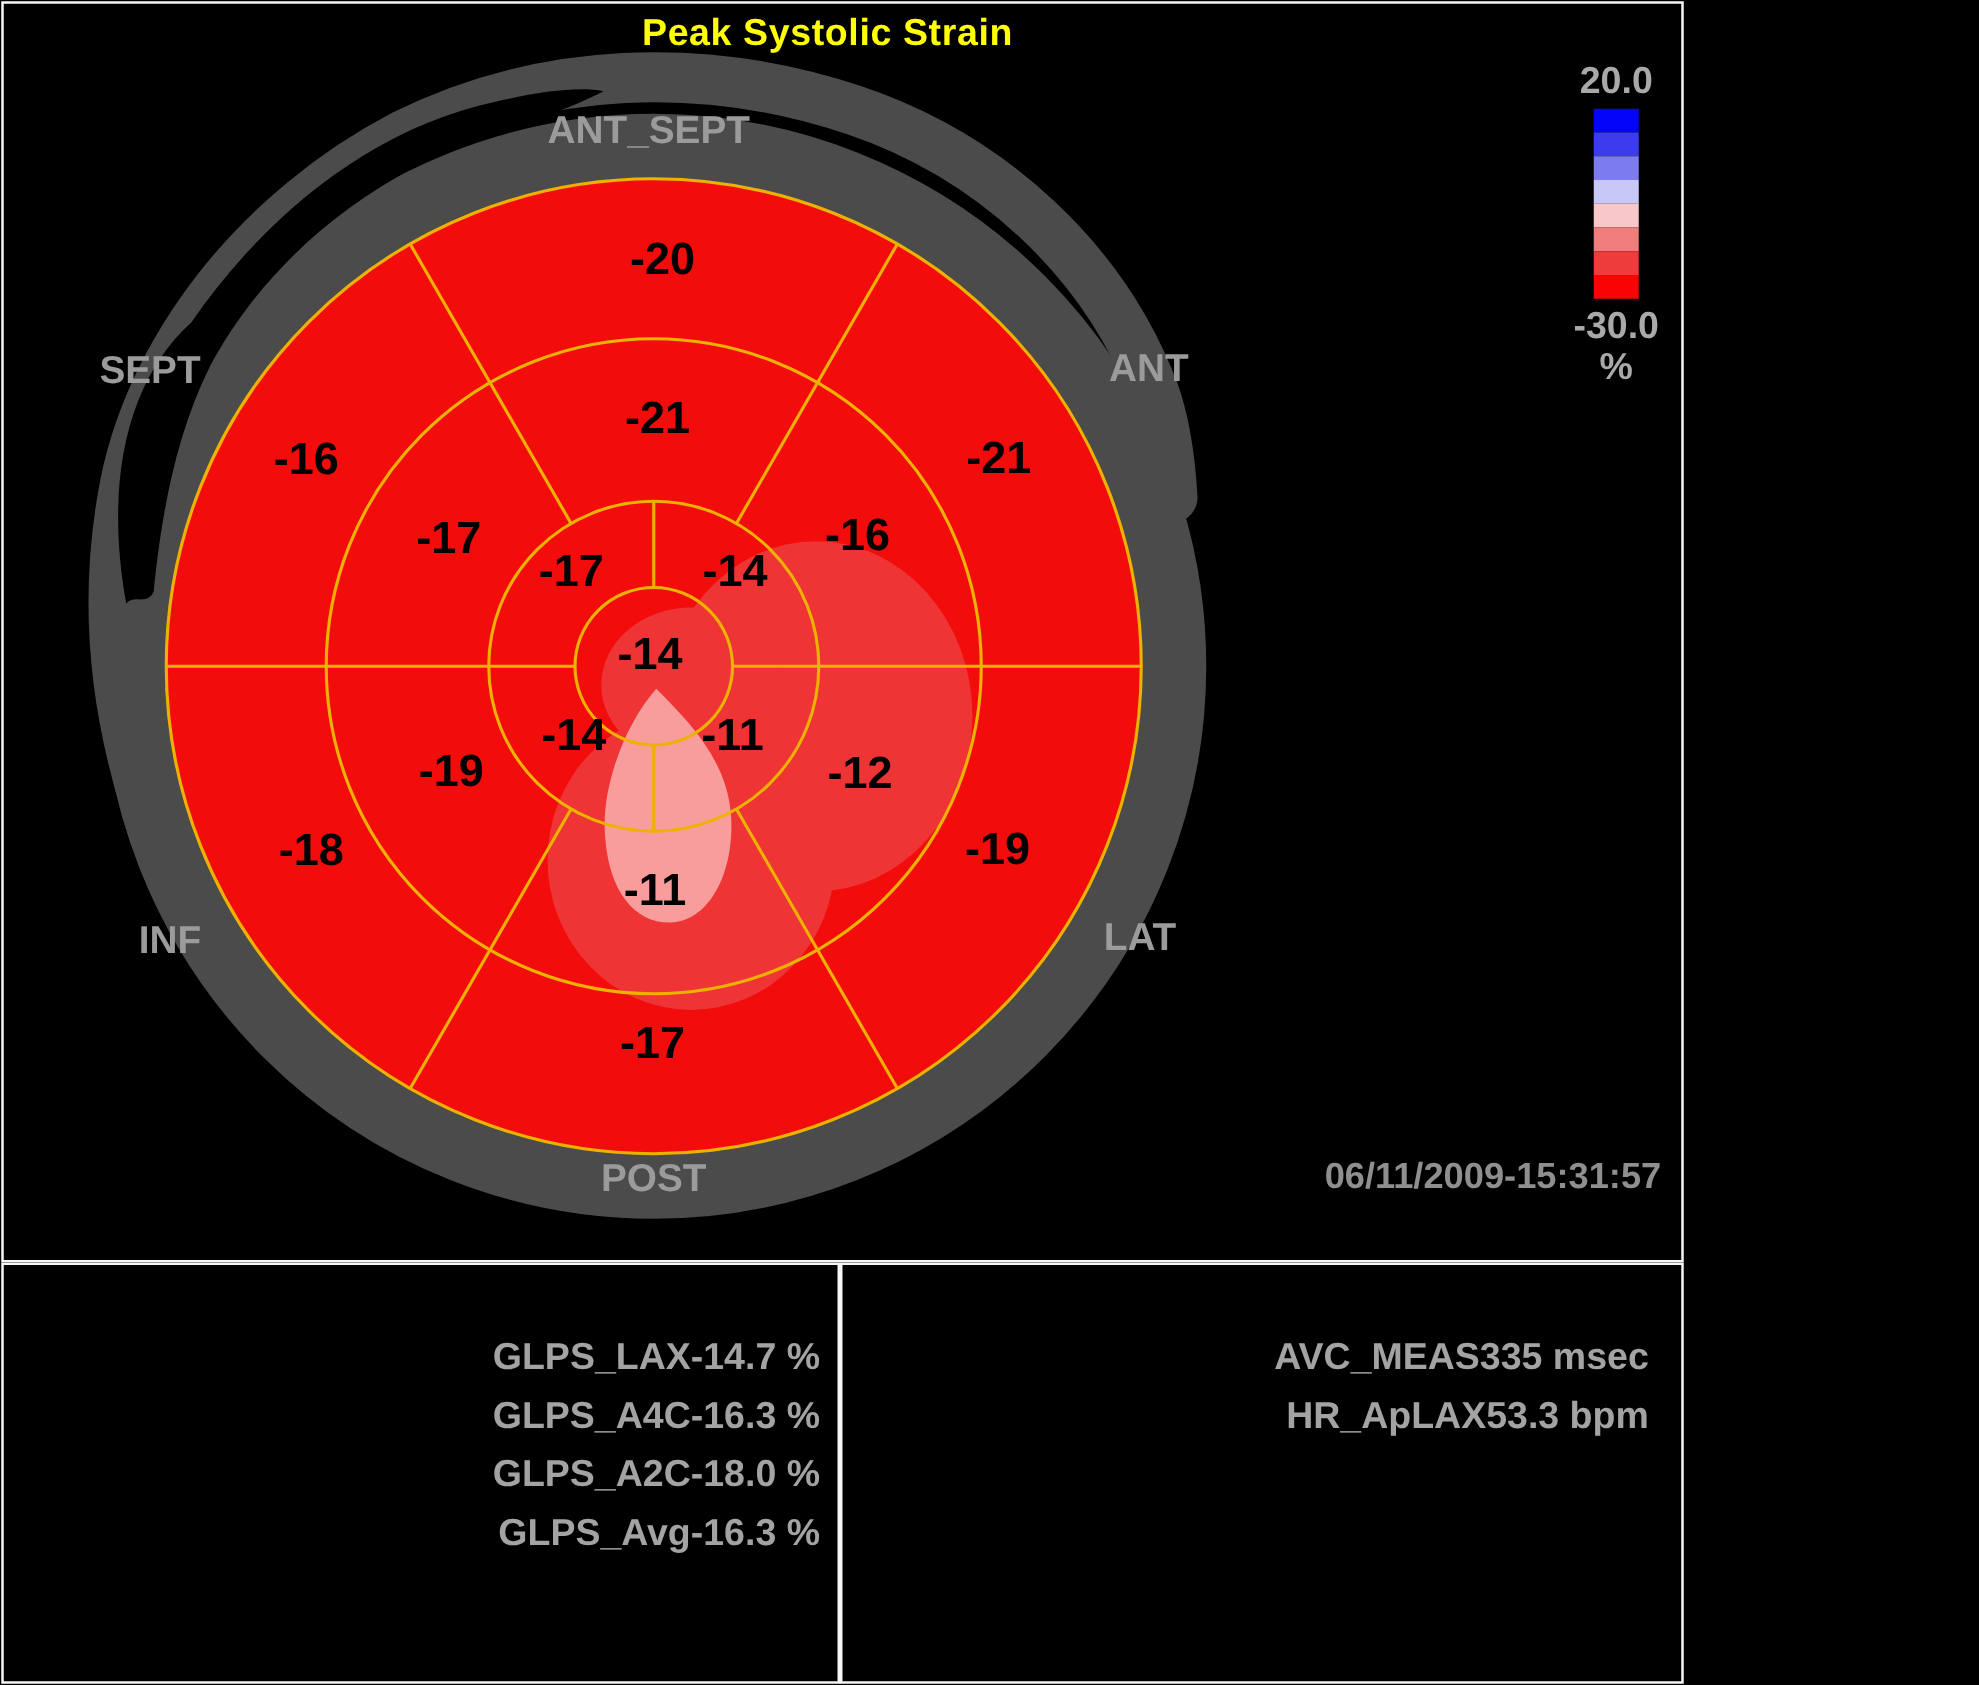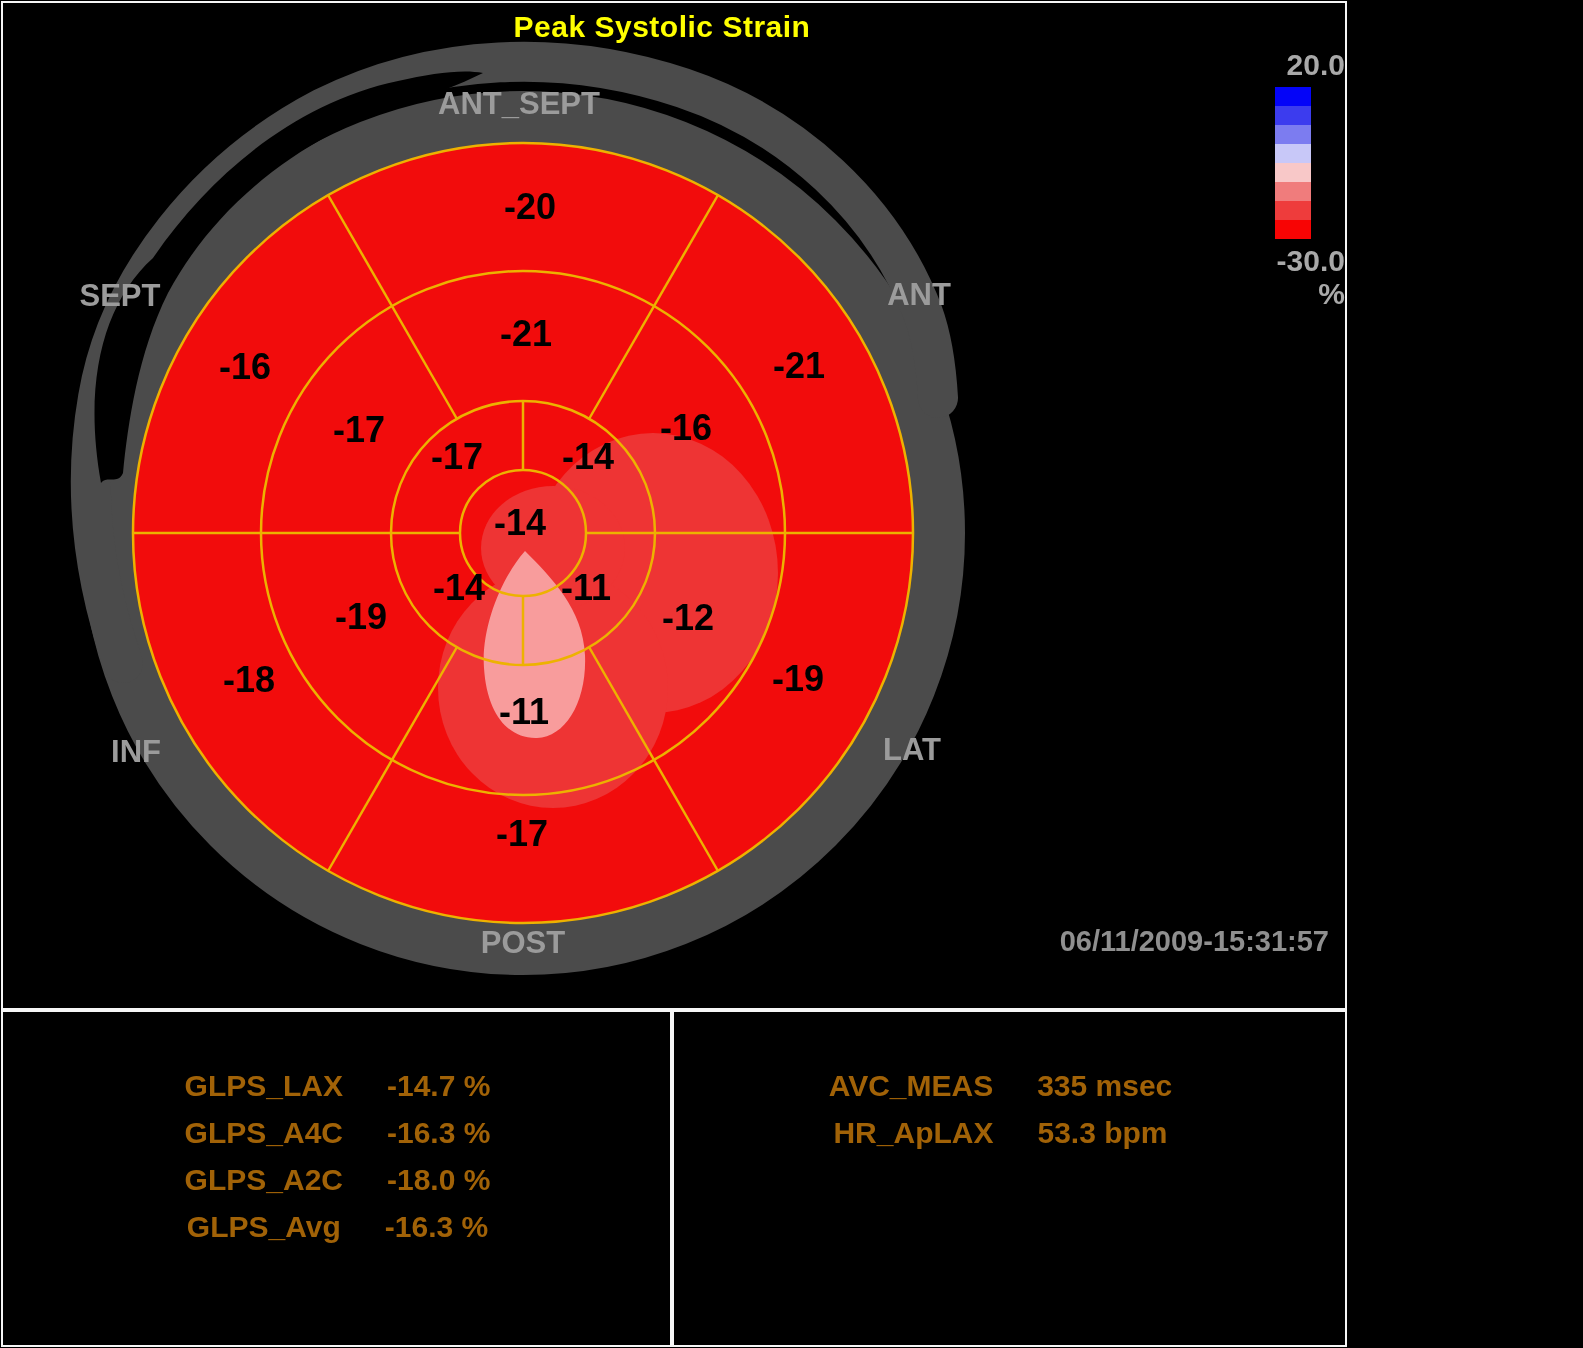--- a/index.html
+++ b/index.html
@@ -6,30 +6,30 @@
   body{font-family:"Liberation Sans",sans-serif;font-weight:bold;}
   #screen{position:relative;width:1583px;height:1348px;background:#000;overflow:hidden;}
   .panel{position:absolute;background:#000;border:2px solid #f6f6f6;box-sizing:border-box;}
   #main-panel{left:1px;top:1px;width:1346px;height:1009px;}
   #bl-panel{left:1px;top:1010px;width:671px;height:337px;}
   #br-panel{left:672px;top:1010px;width:675px;height:337px;}
   #title{position:absolute;left:0;top:7px;width:1270px;text-align:center;
          color:#ffff00;font-size:30px;letter-spacing:0.5px;padding-left:24px;}
   #bullseye-svg{position:absolute;left:0;top:0;}
   
-  #scale{position:absolute;left:1238px;top:46px;width:104px;text-align:right;color:#a9a9a9;}
+  #scale{position:absolute;left:1238px;top:46px;width:104px;text-align:center;color:#a9a9a9;}
   #scale .lbl{font-size:30px;line-height:32px;}
   #scale-bar{width:36px;margin:6px auto 6px auto;}
   #scale-bar .swatch{width:36px;height:19px;}
   #scale .unit{font-size:30px;line-height:34px;}
   #timestamp{position:absolute;right:16px;top:922px;color:#8f8f8f;font-size:29px;margin-left:42px;}
   
   .meas-rows{position:absolute;left:0;right:0;top:50px;}
-  .meas-row{display:flex;justify-content:center;height:47px;line-height:47px;
-            color:#a16207;font-size:30px;gap:44px;}
+  .meas-row{display:flex;justify-content:flex-end;height:47px;line-height:47px;
+            color:#a3a3a3;font-size:30px;}
   #bl-panel .meas-row{padding:0 14px 0 16px;}
   #br-panel .meas-row{padding:0 26px 0 8px;}
 </style>
 </head>
 <body>
 
 <div id="screen">
 
   <div id="main-panel" class="panel">
 

